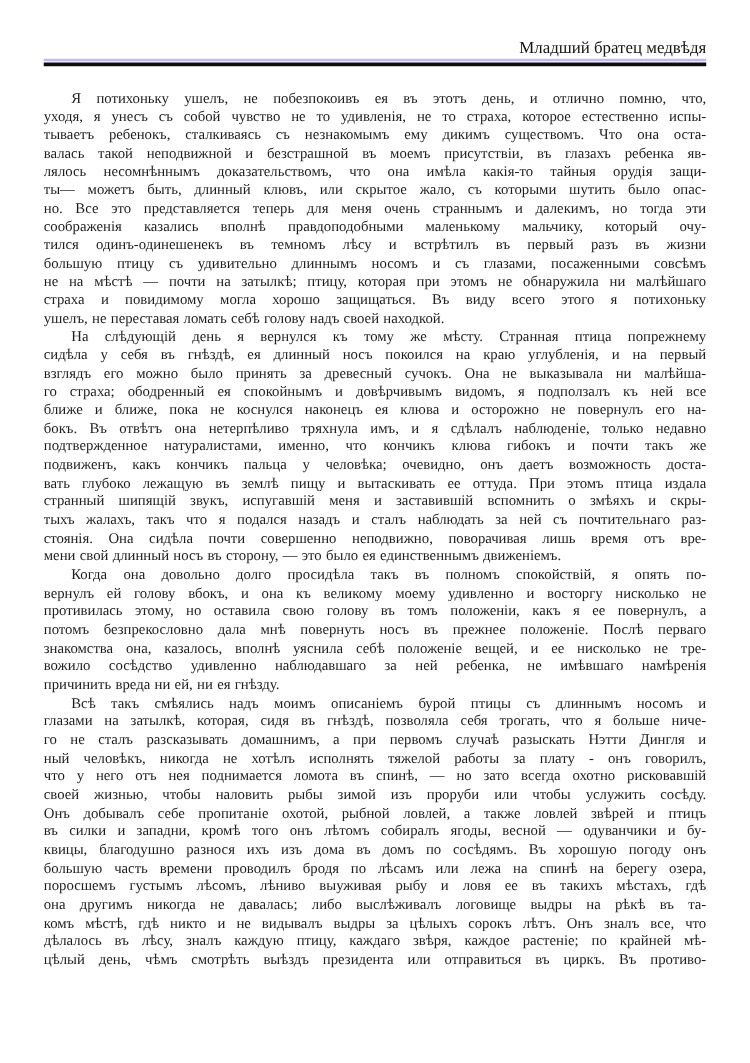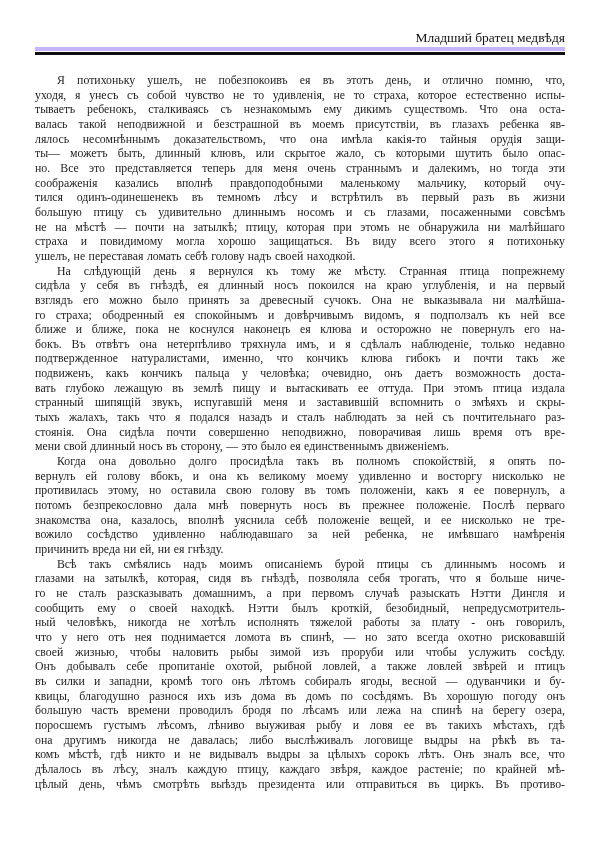--- a/index.html
+++ b/index.html
@@ -21,21 +21,21 @@
     width: 530px;
   }
   .header {
     padding-top: 30px;
   }
   .header-title {
     font-size: 13.5px;
     line-height: 15px;
     text-align: right;
     color: #141414;
-    border-bottom: 4px solid #c4b5fd;
+    border-bottom: 2px solid #c4b5fd;
     padding-bottom: 2px;
   }
   .header-rule {
     height: 3px;
     background: #0d0d0d;
     margin-top: 1px;
   }
   .body-text {
     margin-top: 18px;
   }
@@ -106,21 +106,20 @@
           <div class="line">противилась этому, но оставила свою голову въ томъ положеніи, какъ я ее повернулъ, а</div>
           <div class="line">потомъ безпрекословно дала мнѣ повернуть носъ въ прежнее положеніе. Послѣ перваго</div>
           <div class="line">знакомства она, казалось, вполнѣ уяснила себѣ положеніе вещей, и ее нисколько не тре-</div>
           <div class="line">вожило сосѣдство удивленно наблюдавшаго за ней ребенка, не имѣвшаго намѣренія</div>
           <div class="line last">причинить вреда ни ей, ни ея гнѣзду.</div>
         </div>
         <div class="paragraph">
           <div class="line first">Всѣ такъ смѣялись надъ моимъ описаніемъ бурой птицы съ длиннымъ носомъ и</div>
           <div class="line">глазами на затылкѣ, которая, сидя въ гнѣздѣ, позволяла себя трогать, что я больше ниче-</div>
           <div class="line">го не сталъ разсказывать домашнимъ, а при первомъ случаѣ разыскать Нэтти Дингля и</div>
-          <div class="line">сообщить ему о своей находкѣ. Нэтти былъ кроткій, безобидный, непредусмотритель-</div>
           <div class="line">ный человѣкъ, никогда не хотѣлъ исполнять тяжелой работы за плату - онъ говорилъ,</div>
           <div class="line">что у него отъ нея поднимается ломота въ спинѣ, — но зато всегда охотно рисковавшій</div>
           <div class="line">своей жизнью, чтобы наловить рыбы зимой изъ проруби или чтобы услужить сосѣду.</div>
           <div class="line">Онъ добывалъ себе пропитаніе охотой, рыбной ловлей, а также ловлей звѣрей и птицъ</div>
           <div class="line">въ силки и западни, кромѣ того онъ лѣтомъ собиралъ ягоды, весной — одуванчики и бу-</div>
           <div class="line">квицы, благодушно разнося ихъ изъ дома въ домъ по сосѣдямъ. Въ хорошую погоду онъ</div>
           <div class="line">большую часть времени проводилъ бродя по лѣсамъ или лежа на спинѣ на берегу озера,</div>
           <div class="line">поросшемъ густымъ лѣсомъ, лѣниво выуживая рыбу и ловя ее въ такихъ мѣстахъ, гдѣ</div>
           <div class="line">она другимъ никогда не давалась; либо выслѣживалъ логовище выдры на рѣкѣ въ та-</div>
           <div class="line">комъ мѣстѣ, гдѣ никто и не видывалъ выдры за цѣлыхъ сорокъ лѣтъ. Онъ зналъ все, что</div>

